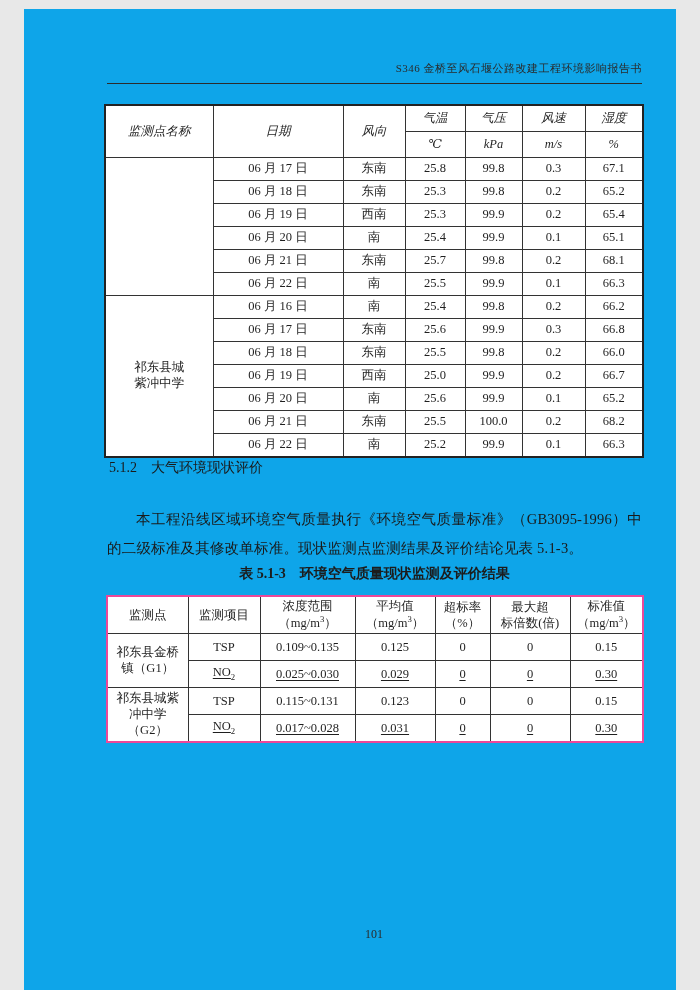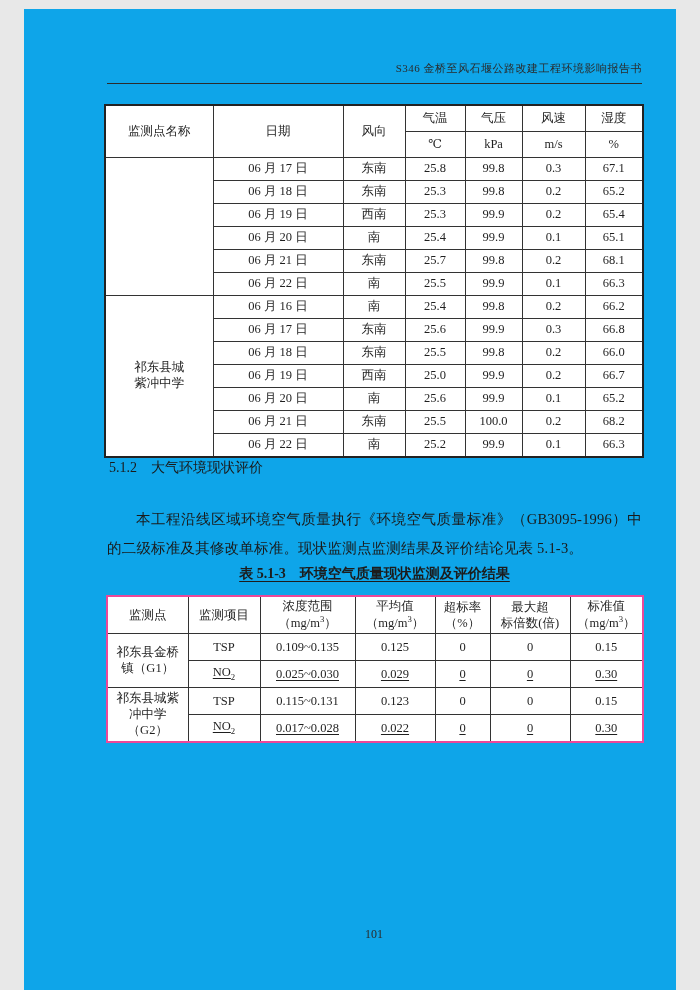--- a/index.html
+++ b/index.html
@@ -11,40 +11,40 @@
   .pg-header{position:absolute;top:52px;left:83px;width:535px;text-align:right;
     font-size:11px;letter-spacing:.5px;color:#2a2a2a;}
   .pg-header-rule{position:absolute;top:74px;left:83px;width:535px;height:0;
     border-top:1.5px solid #2b2b2b;}
   
   table{border-collapse:collapse;table-layout:fixed;background:#fff;}
   .weather-table{position:absolute;top:95px;left:80px;width:538px;border:2px solid #222;}
   .weather-table th,.weather-table td{
     border:1px solid #333;text-align:center;vertical-align:middle;
     font-weight:normal;font-size:12.5px;padding:0;line-height:1.25;color:#1f1f1f;}
-  .weather-table thead th{height:25px;}
+  .weather-table thead th{height:25px;font-style:italic;}
   .weather-table tbody td{height:22px;}
   .site-cell{white-space:pre-line;line-height:1.55;}
   .aq-table{position:absolute;top:586px;left:82px;width:536px;border:2px solid #ec4899;}
   .aq-table th,.aq-table td{
     border:1px solid #333;text-align:center;vertical-align:middle;font-weight:normal;
     font-size:12.5px;padding:1px 6px;line-height:1.3;color:#1f1f1f;}
   .aq-table thead th{height:32px;white-space:pre-line;}
   .aq-table tbody td{height:24px;}
   .u{text-decoration:underline;text-underline-offset:2px;}
   sub{font-size:.7em;}sup{font-size:.7em;}
   
   .section-heading{position:absolute;top:450px;left:85px;font-size:14px;color:#1a1a1a;}
   .para{font-size:14.5px;line-height:29px;text-align:justify;letter-spacing:.2px;
     color:#1a1a1a;margin:0;}
   .para.indent{text-indent:2em;}
   .intro-block{position:absolute;top:496px;left:83px;width:535px;}
   .table-caption{position:absolute;top:556px;left:83px;width:535px;text-align:center;
     font-size:14px;font-weight:bold;}
-  .table-caption span{text-decoration:underline;text-underline-offset:3px;}
+  .table-caption span{text-underline-offset:3px;}
   .closing-block{position:absolute;top:728px;left:83px;width:535px;}
   .page-number{position:absolute;top:918px;left:0;width:700px;text-align:center;
     font-size:12px;color:#2a2a2a;}
 </style>
 </head>
 <body>
 
 <div class="page">
 
   <div class="pg-header">
@@ -244,21 +244,21 @@
           <td class="rich">TSP</td>
           <td class="rich">0.115~0.131</td>
           <td class="rich">0.123</td>
           <td class="rich">0</td>
           <td class="rich">0</td>
           <td class="rich">0.15</td>
         </tr>
         <tr>
           <td class="rich u">NO<sub>2</sub></td>
           <td class="rich u">0.017~0.028</td>
-          <td class="rich u">0.022</td>
+          <td class="rich u">0.031</td>
           <td class="rich u">0</td>
           <td class="rich u">0</td>
           <td class="rich u">0.30</td>
         </tr>
       </tbody>
   </table>
 
 
   <div class="page-number">101</div>
 

